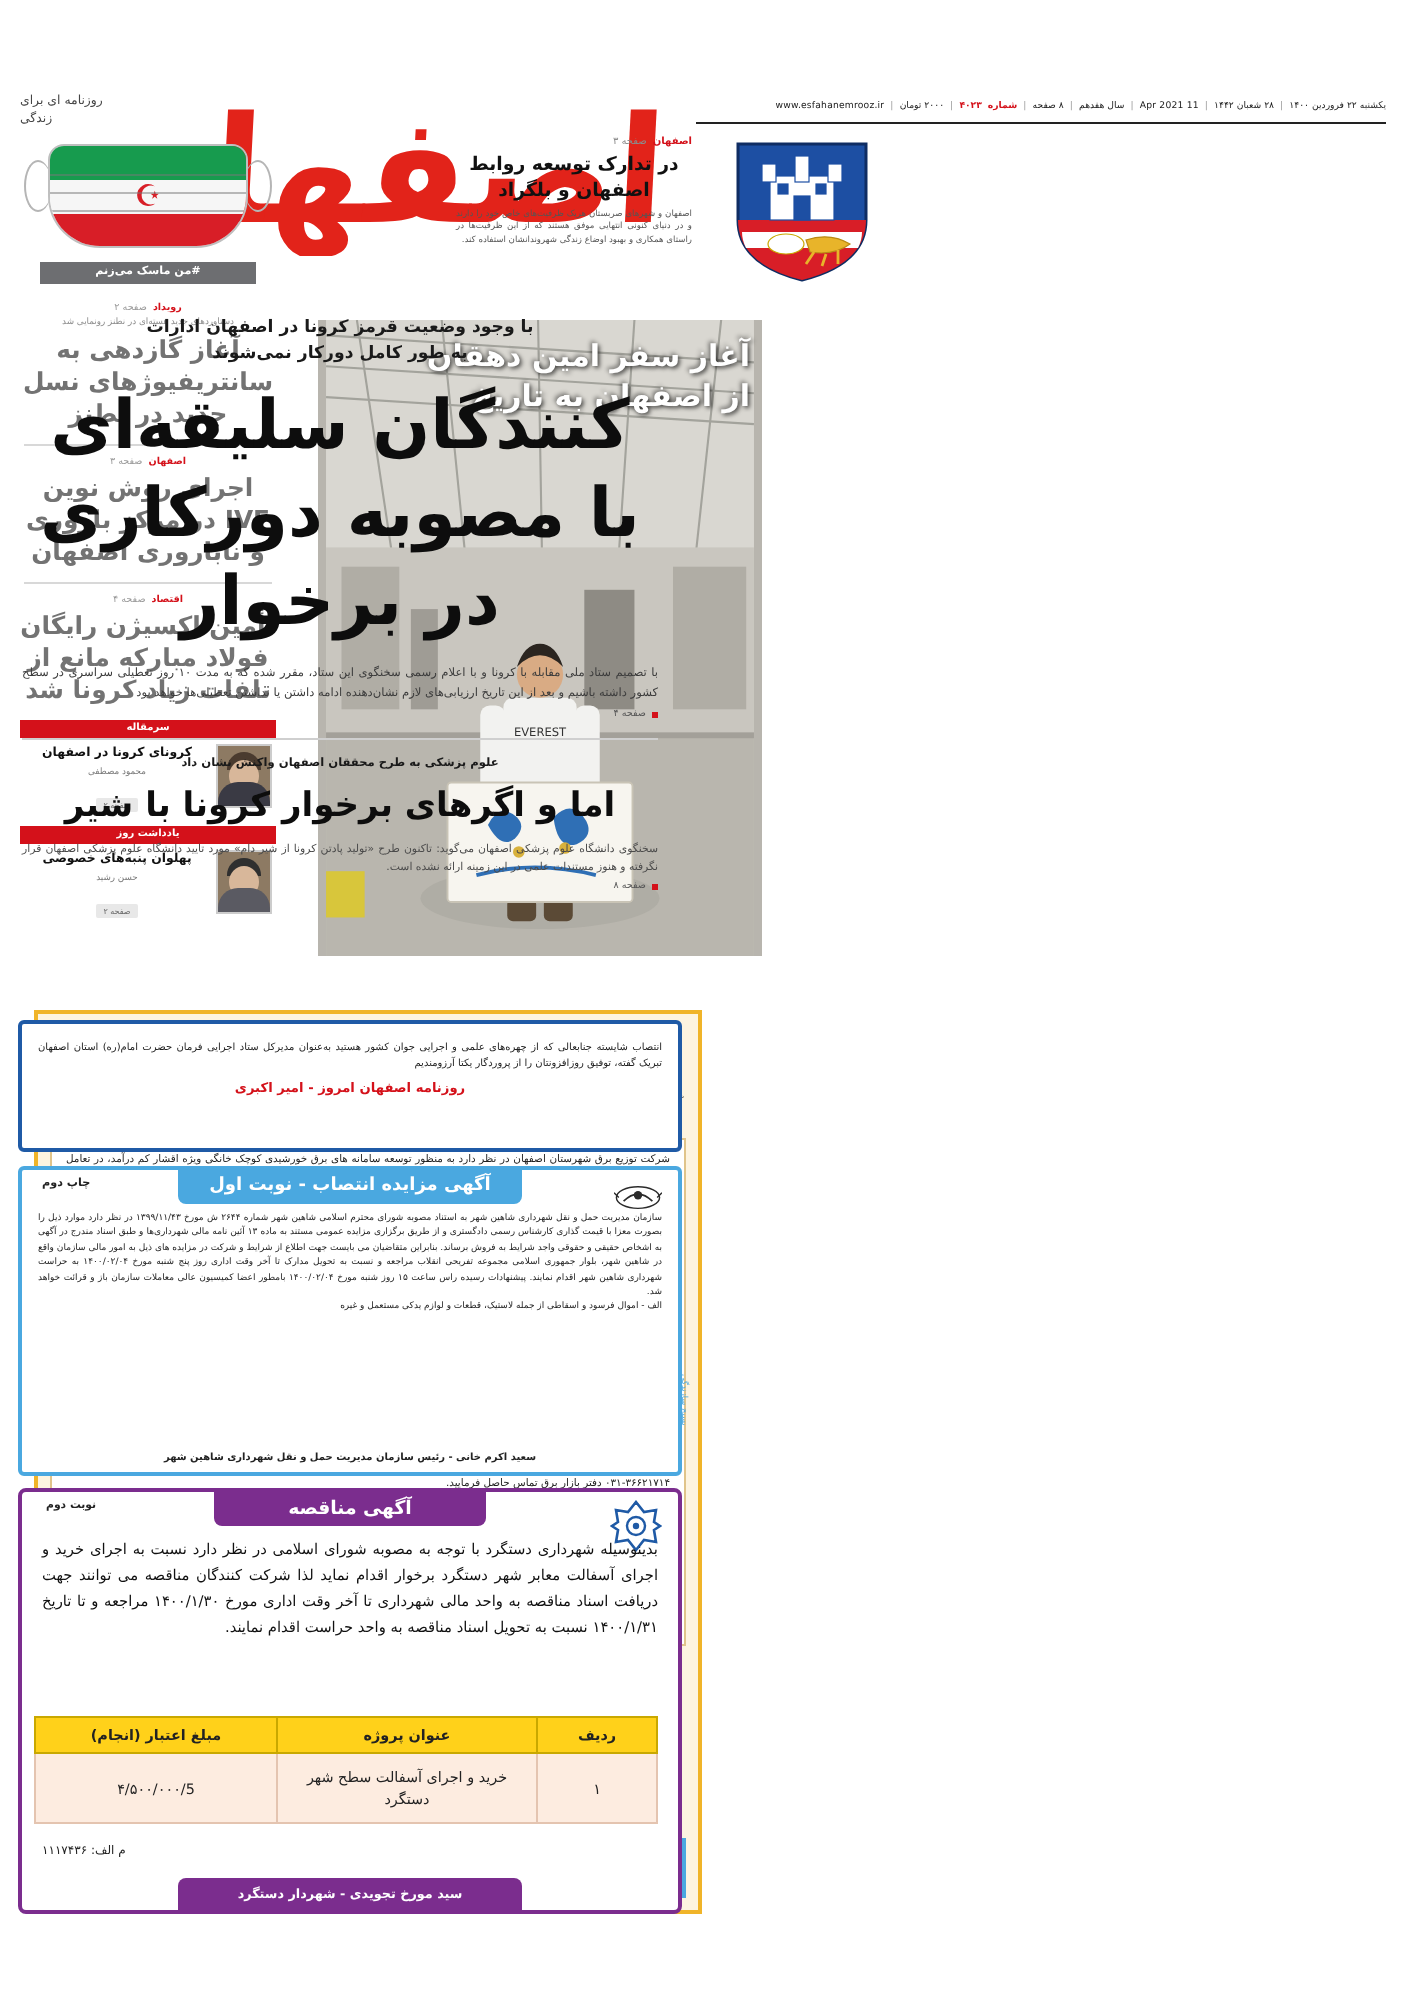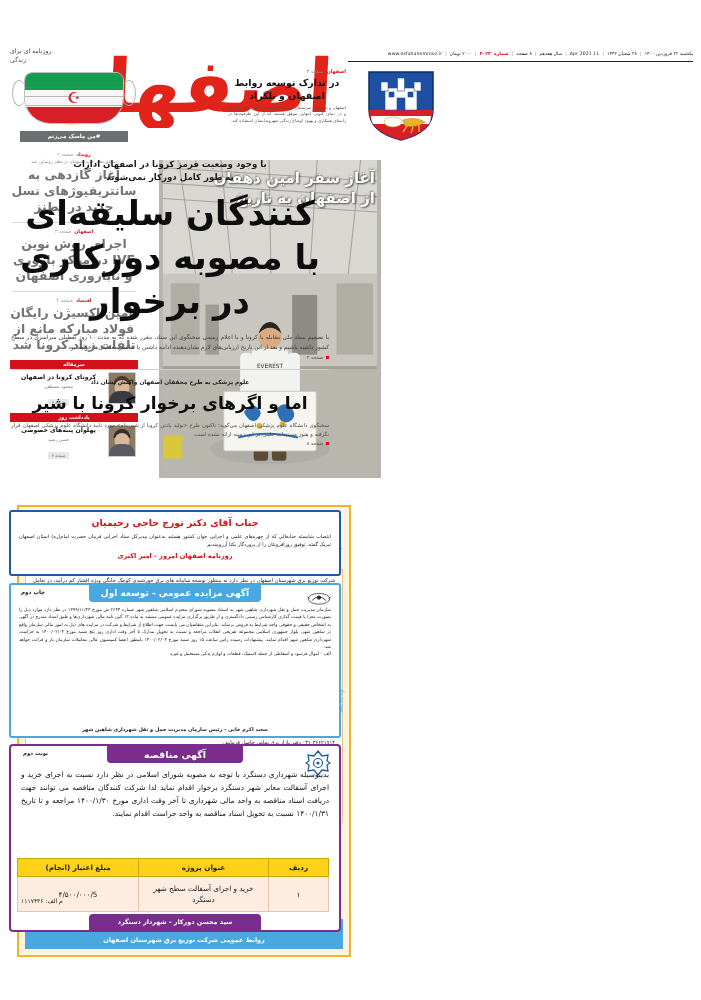--- a/index.html
+++ b/index.html
@@ -251,21 +251,21 @@
     color:#222; font-weight:bold; }
   .ad-auction-seal { position:absolute; top:6px; right:8px; width:24px; height:16px;
     color:#2b2b2b; }
   .ad-auction-body { position:absolute; top:21px; right:8px; left:8px;
     font-size:4.5px; color:#222; line-height:7.4px; text-align:justify; }
   .ad-auction-sign { position:absolute; bottom:4px; right:0; left:0; text-align:center;
     font-size:5px; color:#222; font-weight:bold; }
 
   
   .ad-purple {
-    position:absolute; top:744px; right:360px; width:332px; height:188px;
+    position:absolute; top:744px; right:360px; width:332px; height:213px;
     background:#fff; border:2px solid #7b2d8e; border-radius:4px; direction:rtl;
     overflow:hidden;
   }
   .ad-purple-banner {
     position:absolute; top:0; left:96px; right:96px; height:17px; background:#7b2d8e;
     color:#fff; font-size:9.4px; font-weight:bold; text-align:center; line-height:17px;
     border-radius:0 0 4px 4px;
   }
   .ad-purple-left { position:absolute; top:4px; left:12px; font-size:5.4px;
     color:#222; font-weight:bold; }
@@ -546,27 +546,26 @@
       <div class="ad-p">نتیجه فراخوان پس از بررسی مدارک شرکت کنندگان از طریق سامانه تدارکات الکترونیکی دولت اعلام می گردد.</div>
     </div>
 
     <div class="ad-elec-footbar">
       <div class="ad-elec-foot-pill">روابط عمومی دولت</div>
       <div class="ad-elec-foot-txt">روابط عمومی شرکت توزیع برق شهرستان اصفهان</div>
     </div>
   </div>
 
   <div class="ad-congrat">
-    <div class="ad-congrat-title">جناب آقای دکتر تورج حاجی رحیمیان</div>
     <div class="ad-congrat-body">انتصاب شایسته جنابعالی که از چهره‌های علمی و اجرایی جوان کشور هستید به‌عنوان مدیرکل ستاد اجرایی فرمان حضرت امام(ره) استان اصفهان تبریک گفته، توفیق روزافزونتان را از پروردگار یکتا آرزومندیم</div>
     <div class="ad-congrat-sign">روزنامه اصفهان امروز - امیر اکبری</div>
   </div>
 
   <div class="ad-auction">
-    <div class="ad-auction-banner">آگهی مزایده عمومی - توسعه اول</div>
+    <div class="ad-auction-banner">آگهی مزایده انتصاب - نوبت اول</div>
     <div class="ad-auction-left">چاپ دوم</div>
     <div class="ad-auction-seal">
       <svg viewBox="0 0 40 26" xmlns="http://www.w3.org/2000/svg">
         <ellipse cx="20" cy="13" rx="18" ry="9" fill="none" stroke="#2b2b2b" stroke-width="1.2"></ellipse>
         <path d="M8 16 q12 -12 24 0" stroke="#2b2b2b" stroke-width="1.4" fill="none"></path>
         <circle cx="20" cy="11" r="3.5" fill="#2b2b2b"></circle>
         <path d="M4 13 L0 9 M36 13 L40 9" stroke="#2b2b2b" stroke-width="1.2"></path>
       </svg>
     </div>
     <div class="ad-auction-body">
@@ -599,16 +598,16 @@
       <tbody>
         <tr>
           <td>۱</td>
           <td>خرید و اجرای آسفالت سطح شهر دستگرد</td>
           <td>۴/۵۰۰/۰۰۰/5</td>
         </tr>
       </tbody>
     </table>
 
     <div class="pt-alef">م الف: ۱۱۱۷۴۳۶</div>
-    <div class="ad-purple-sign">سید محسن دورکار - شهردار دستگرد</div>
+    <div class="ad-purple-sign">سید مورخ تجویدی - شهردار دستگرد</div>
   </div>
 
 </div>
 
 </body></html>

